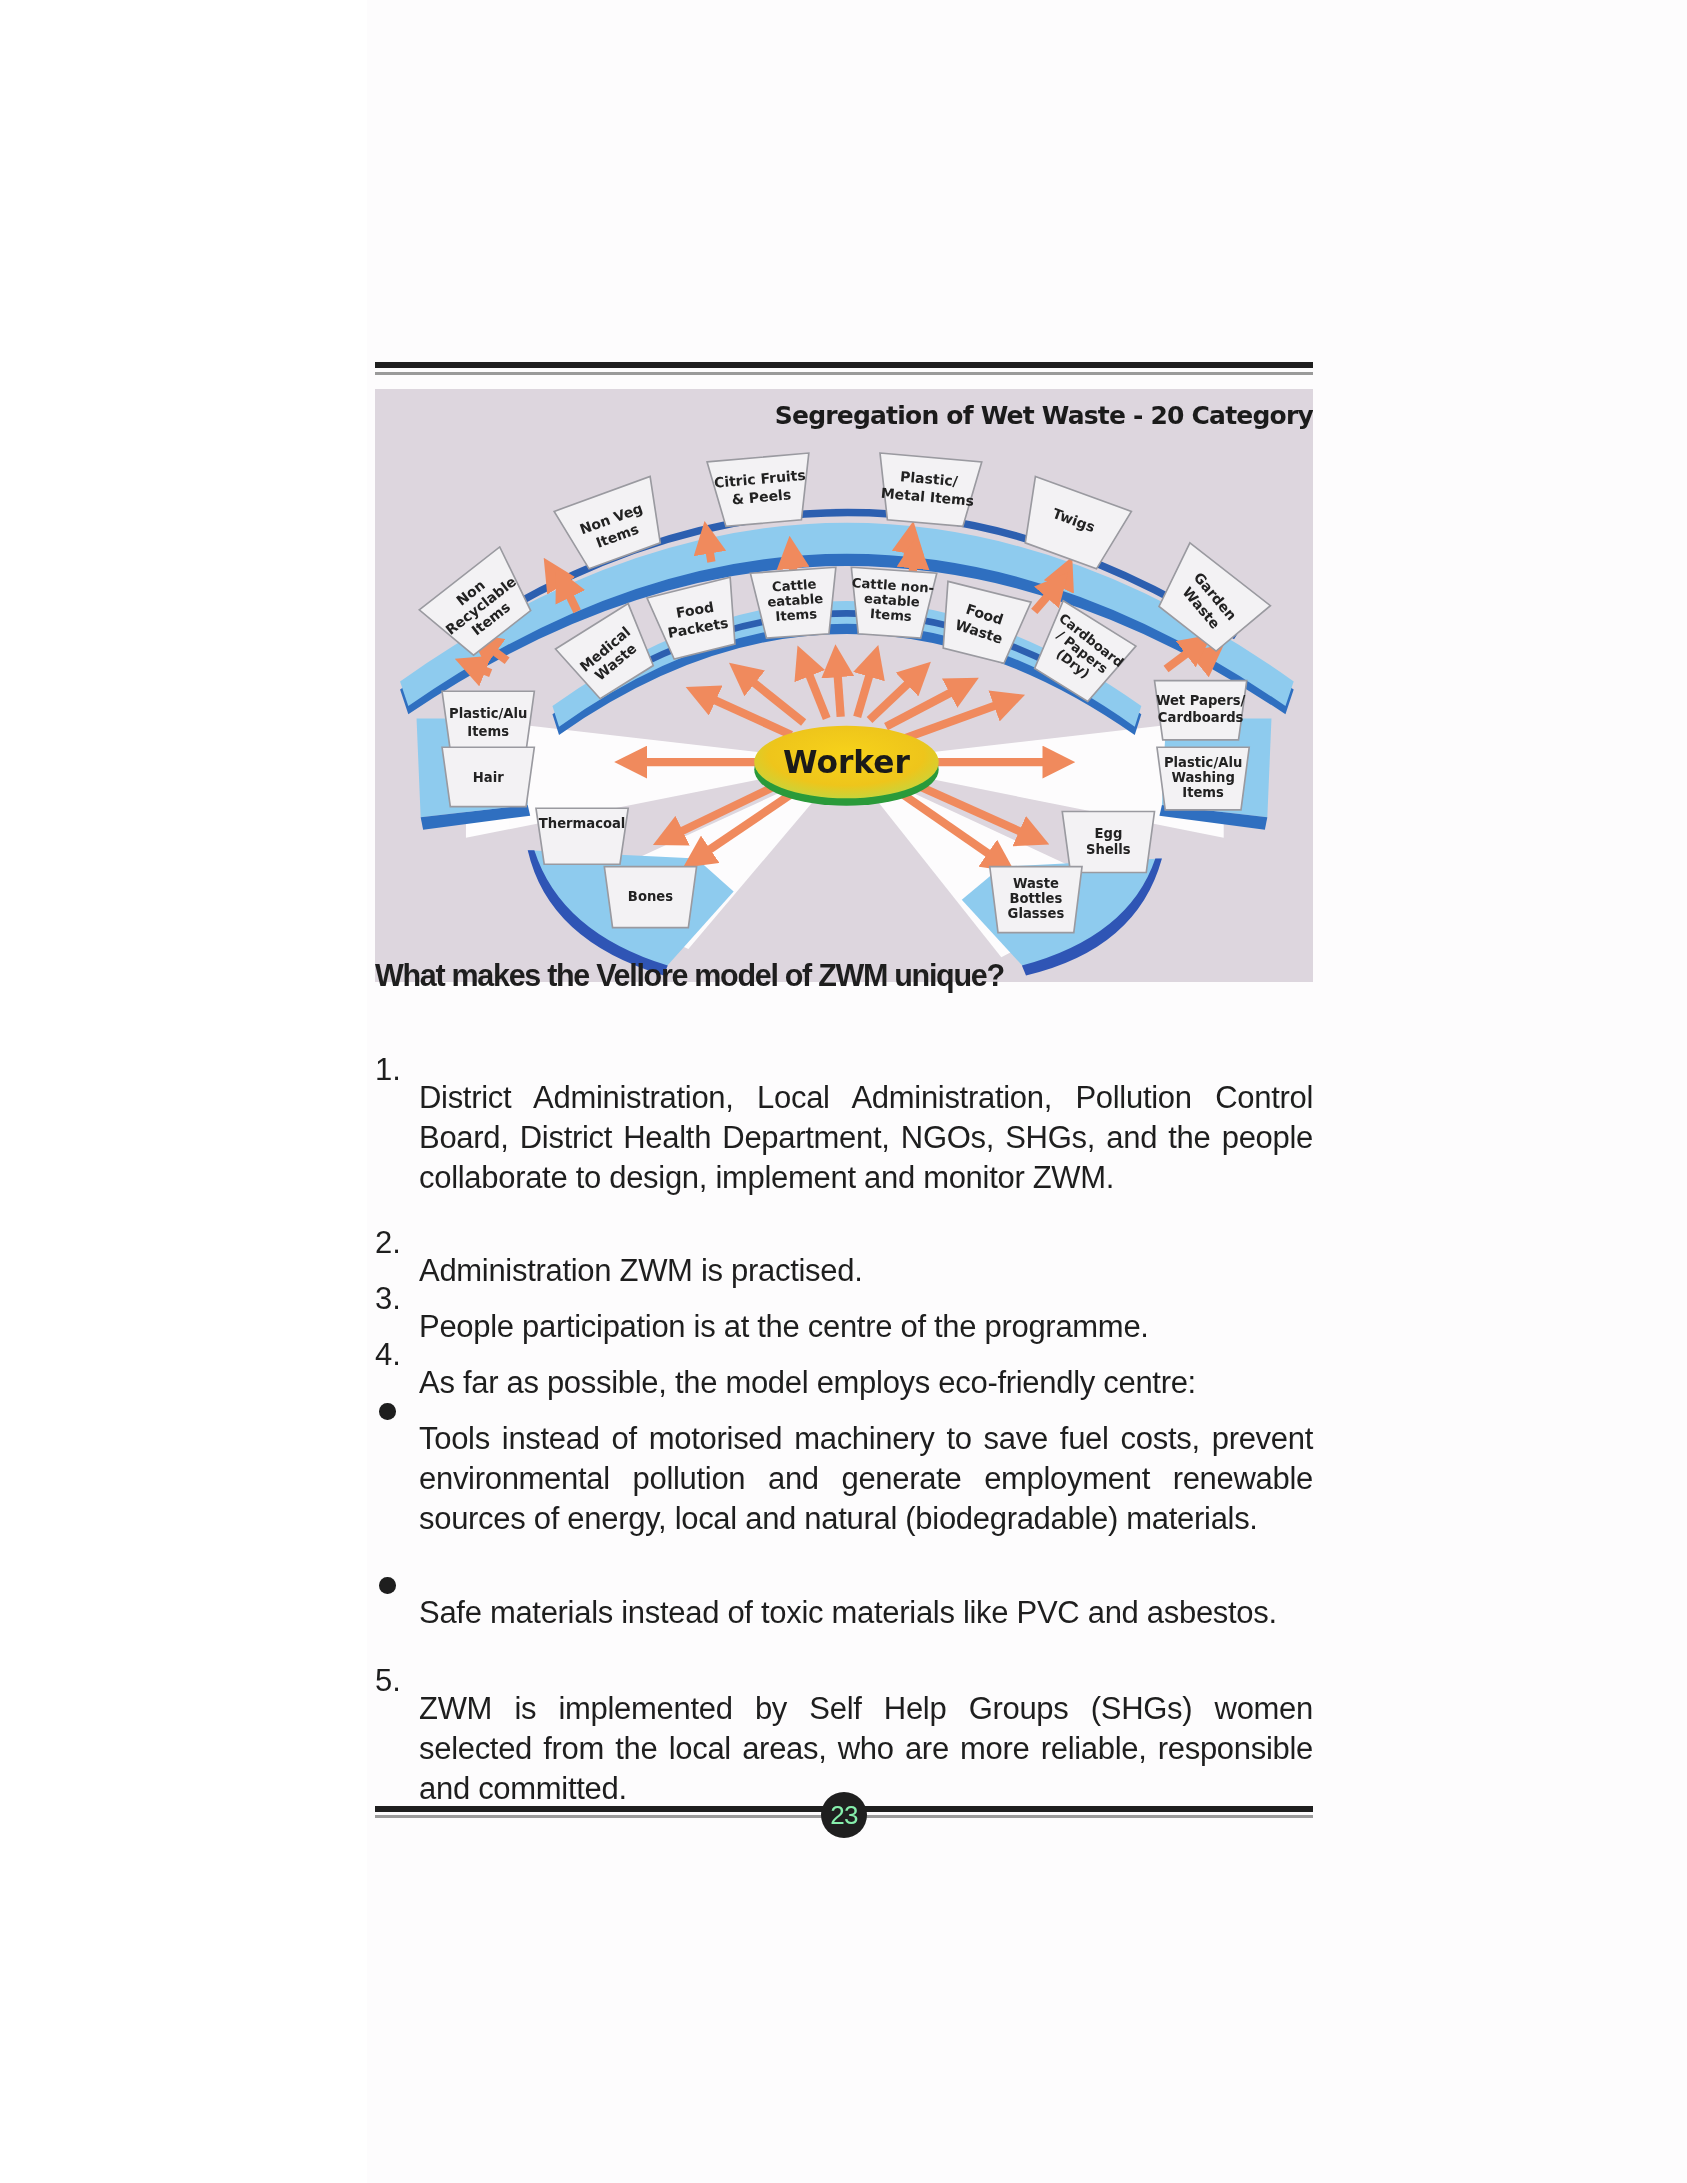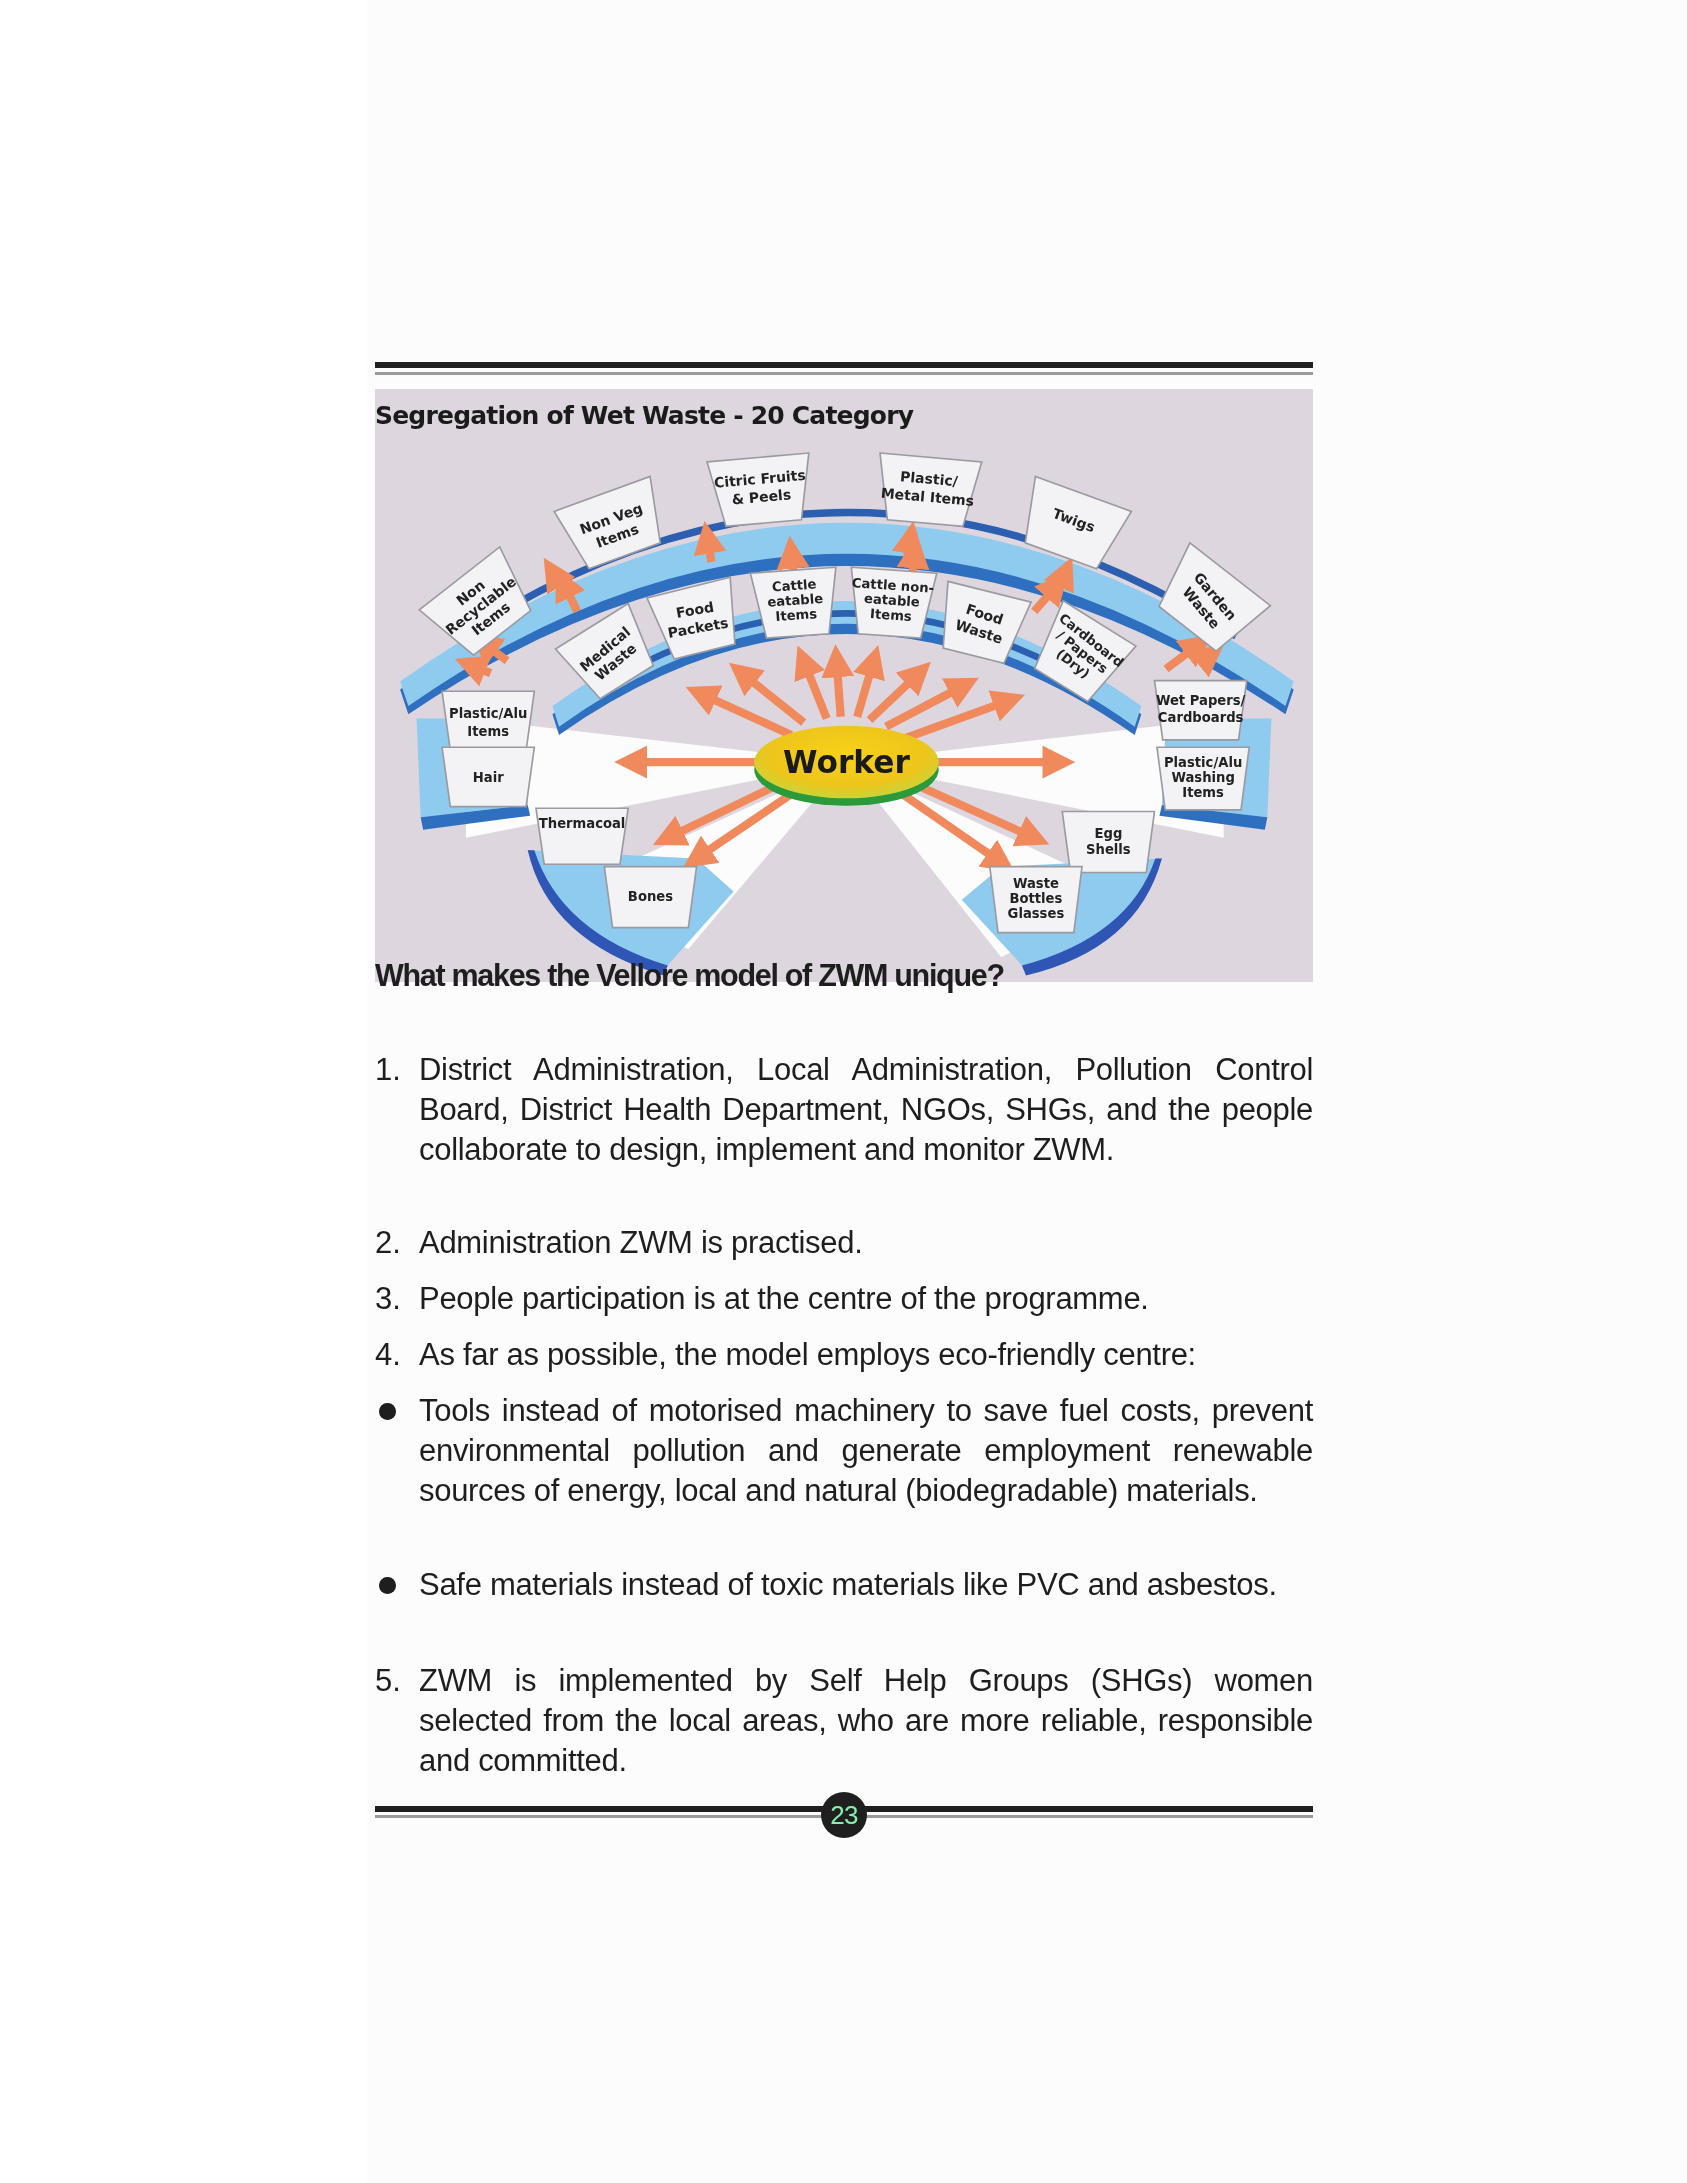--- a/index.html
+++ b/index.html
@@ -10,29 +10,29 @@
   }
   .page-left { position:absolute; left:0; top:0; width:367px; height:2183px; background:#ffffff; }
   .rule { position:absolute; left:375px; width:938px; }
   .rule .dark { position:absolute; left:0; right:0; height:5.8px; background:#1f1f1f; }
   .rule .light { position:absolute; left:0; right:0; height:3.3px; background:#9a9a9a; }
   .top-rule { top:362px; height:13px; }
   .top-rule .dark { top:0; }
   .top-rule .light { top:10px; }
   .figure { position:absolute; left:375px; top:389px; width:938px; height:593px; background:#ddd6de; overflow:hidden; }
   .figure svg { position:absolute; left:0; top:0; }
-  .fig-title { position:absolute; left:0; right:0; top:11.5px; text-align:left;
+  .fig-title { position:absolute; left:0; right:0; top:11.5px; text-align:right;
     font-family:"DejaVu Sans", sans-serif; font-weight:bold; font-size:25px; letter-spacing:-0.8px; color:#1b1b1b; }
   .bucket-label { font-family:"DejaVu Sans", sans-serif; font-weight:bold; fill:#222; text-anchor:middle; }
   .worker-label { font-family:"DejaVu Sans", sans-serif; font-weight:bold; fill:#1a1a1a; text-anchor:middle; }
   .heading { position:absolute; left:375px; top:958px; font-size:30.5px; font-weight:bold; letter-spacing:-1.3px; color:#1e1e1e; white-space:nowrap; }
   .item { position:absolute; left:375px; width:938px; font-size:31px; line-height:40px; color:#1e1e1e; }
   .item .marker { position:absolute; left:0; top:0; width:43px; }
   .item .bullet-dot { position:absolute; left:4.1px; top:12.4px; width:16.5px; height:16.5px; border-radius:50%; background:#1e1e1e; }
-  .item .txt { margin-left:44px; text-align:justify; text-align-last:left; letter-spacing:-0.3px; }
+  .item .txt { margin-left:44px; text-align:justify; text-align-last:left; letter-spacing:-0.3px;margin-top:28px; }
   .bottom-rule { top:1806px; height:13px; }
   .bottom-rule .dark { top:0; }
   .bottom-rule .light { top:9px; }
   .page-num { position:absolute; left:821px; top:1792px; width:46px; height:46px; border-radius:50%; background:#1f1f1f;
     color:#86efac; font-size:26px; line-height:46px; text-align:center; letter-spacing:-0.8px; }
 </style>
 </head>
 <body>
 
 <div class="page-left"></div>

